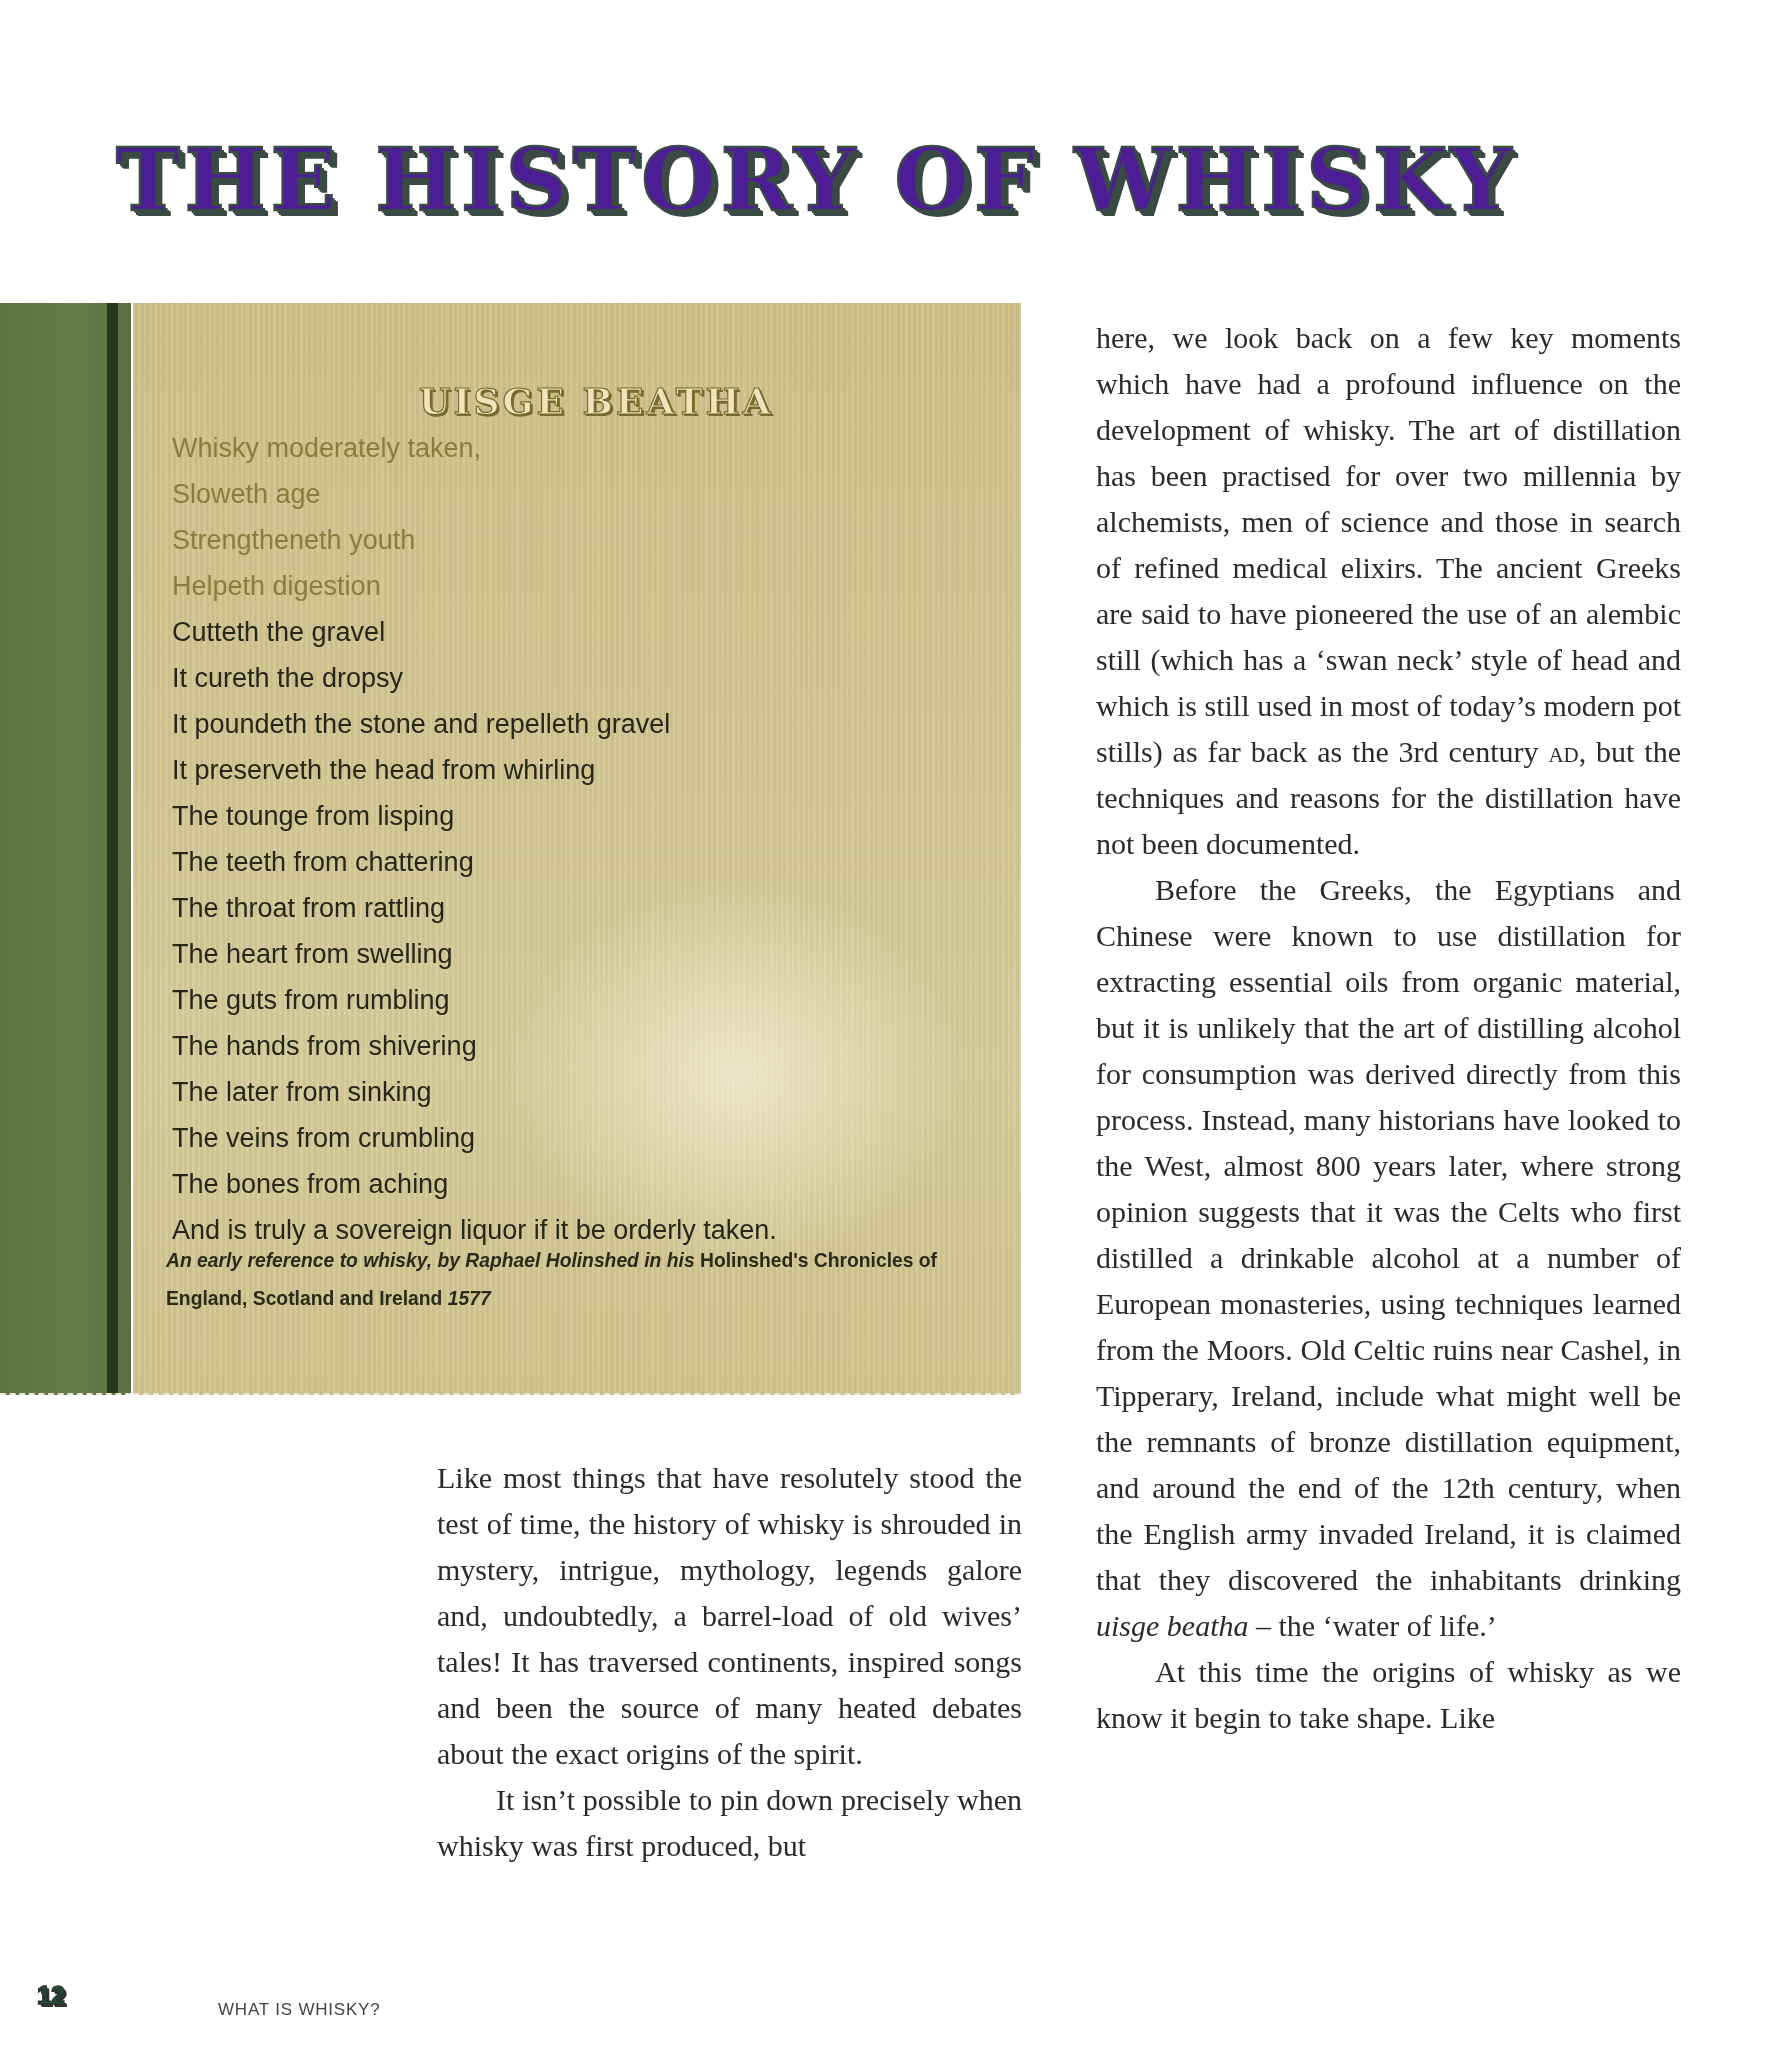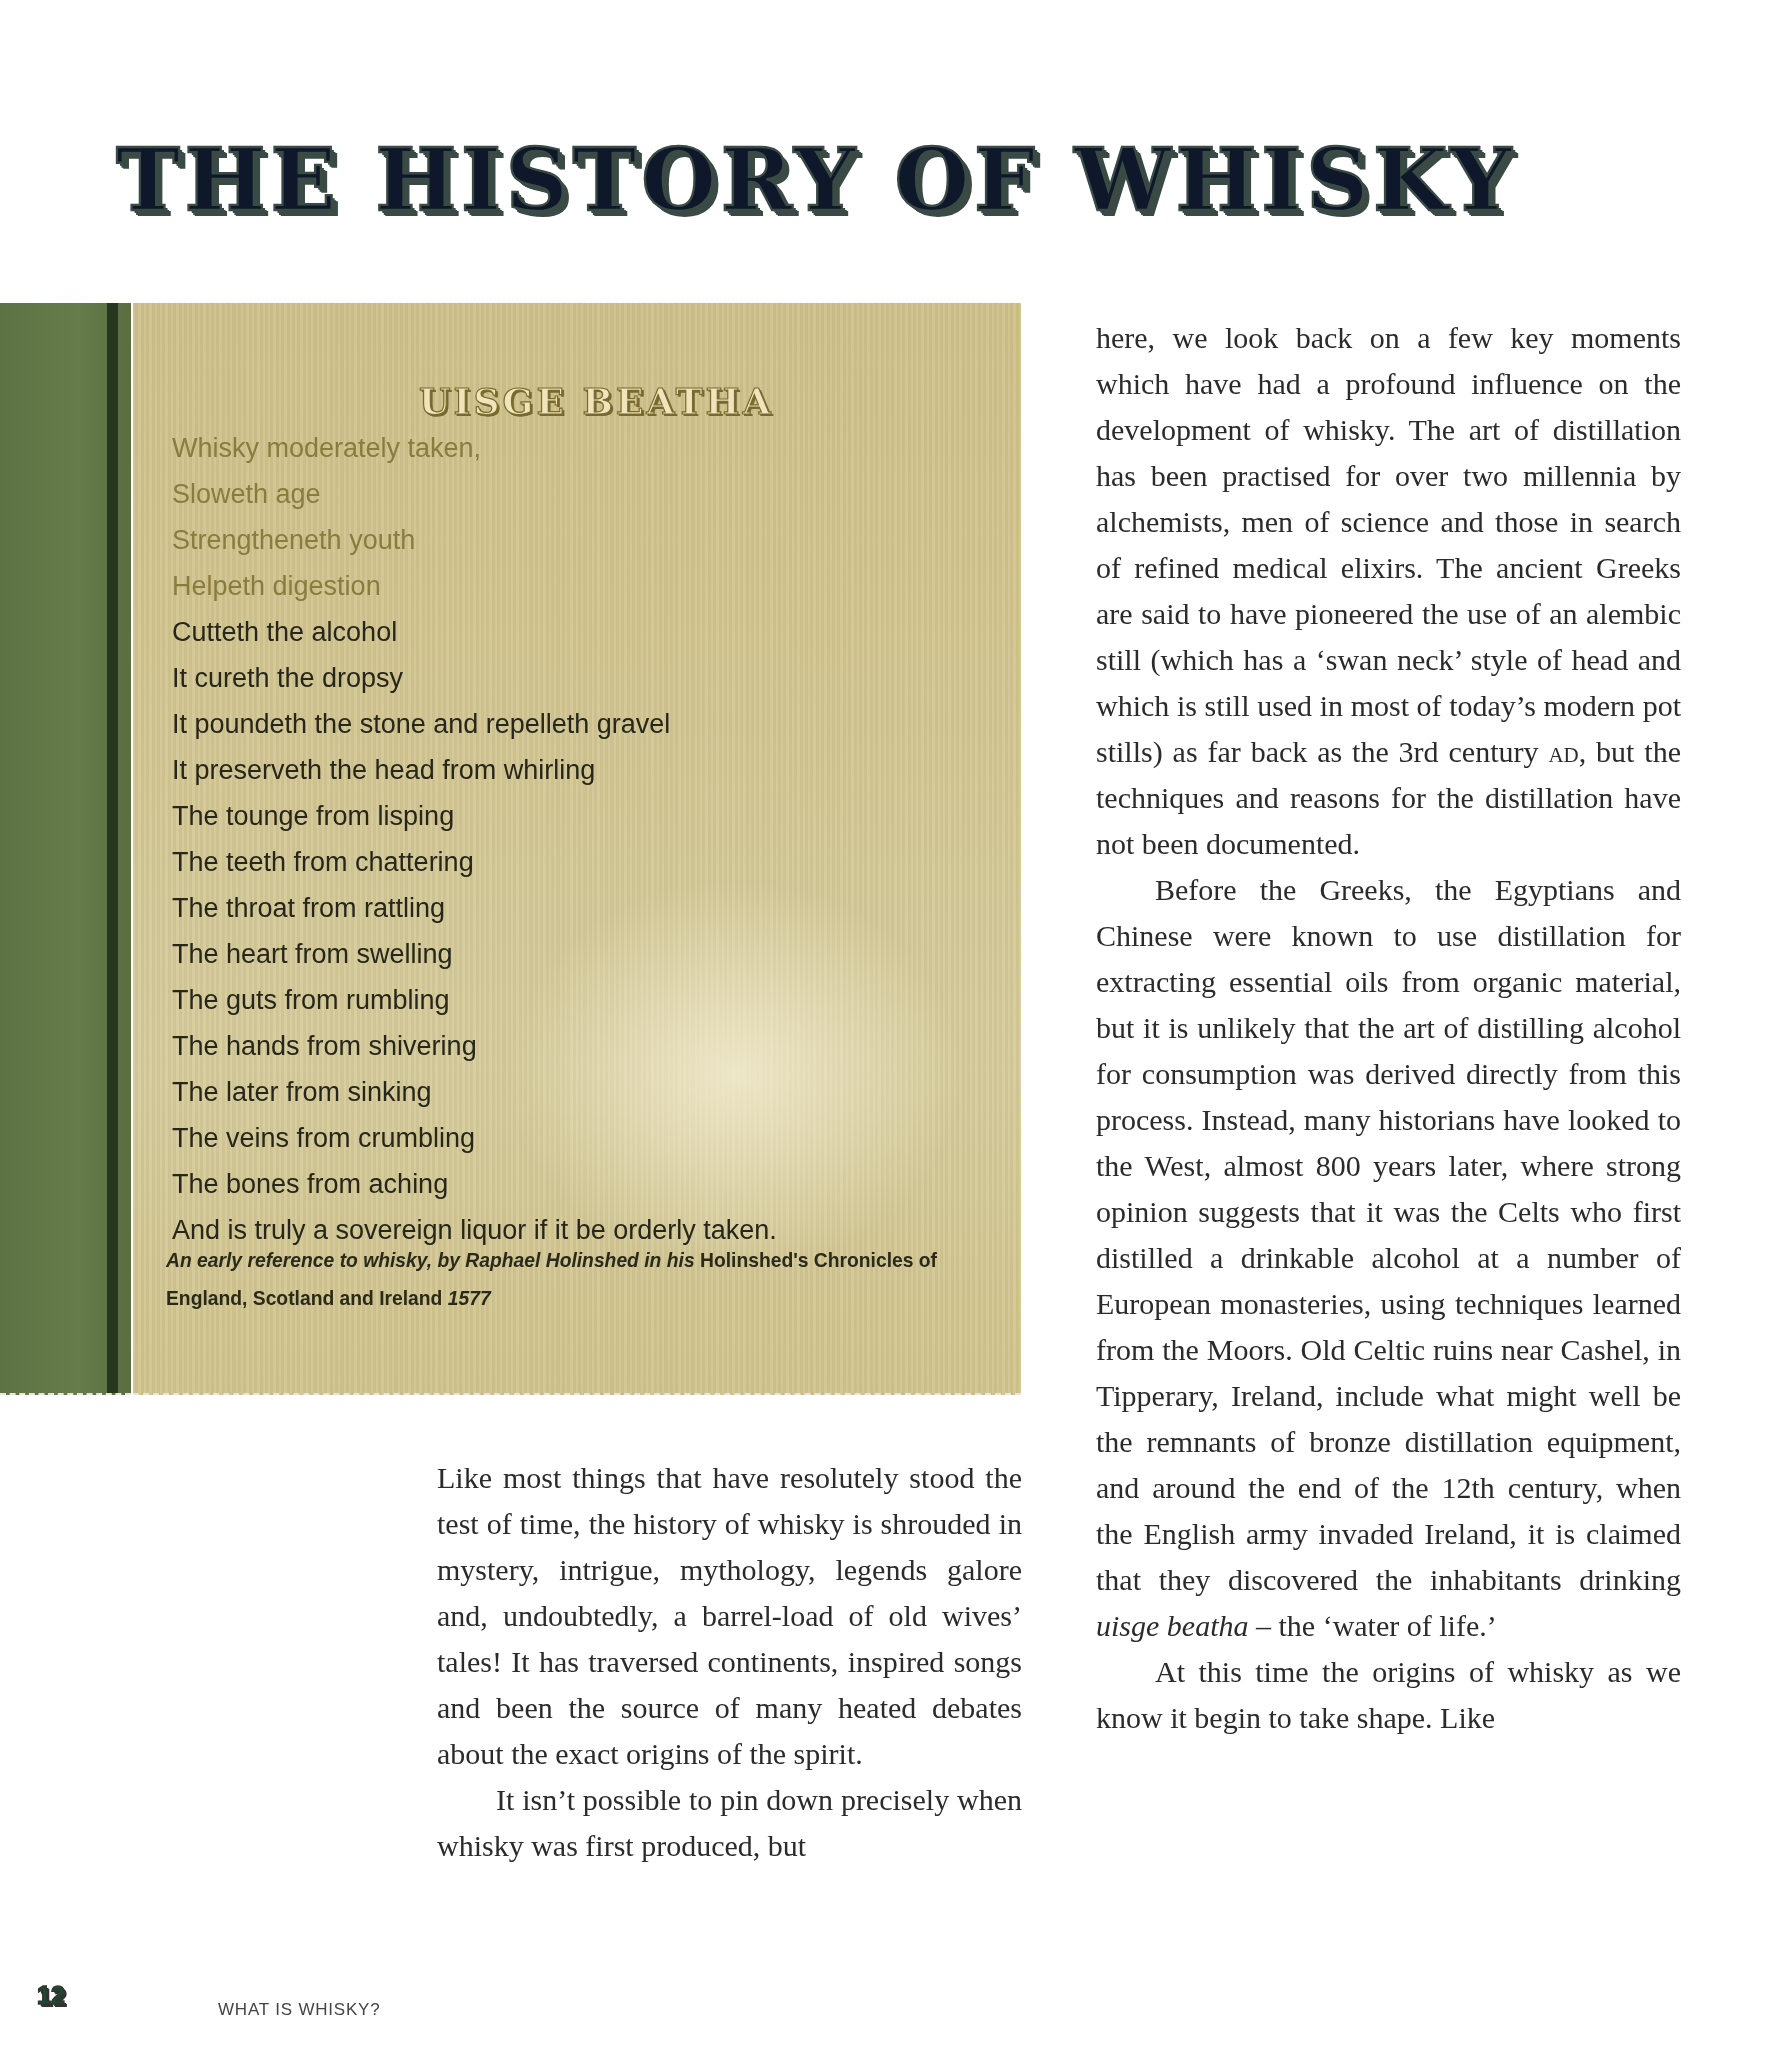--- a/index.html
+++ b/index.html
@@ -5,21 +5,21 @@
   html, body { margin: 0; padding: 0; }
   body {
     width: 1785px; height: 2046px; position: relative; overflow: hidden;
     background: #ffffff; color: #2a2a2a;
     font-family: "Liberation Serif", "DejaVu Serif", serif;
   }
   .page-title {
     position: absolute; left: 116px; top: 137px;
     font-family: "DejaVu Serif", serif; font-weight: bold;
     font-size: 86px; letter-spacing: 4.6px; line-height: 1;
-    color: #0f172a;
+    color: #4c1d95;
     -webkit-text-stroke: 2.3px #3a4a44;
     text-shadow: 3.1px 3.1px 0 #3a4a44, 4.6px 4.6px 0 #3a4a44, 6.2px 6.2px 0 #3a4a44;
     white-space: nowrap;
   }
   .sidebar-strip {
     position: absolute; left: 0; top: 303px; width: 131px; height: 1090px;
     background: linear-gradient(90deg, #5e7344 0%, #667c4a 60%, #5a6e42 100%);
     border-bottom: 2.3px dashed #e9e5d8;
   }
   .sidebar-rule {
@@ -87,21 +87,21 @@
 <div class="sidebar-strip"></div>
 <div class="sidebar-rule"></div>
 
 <div class="quote-box">
   <div class="quote-title">UISGE BEATHA</div>
   <ul class="poem">
     <li class="faded">Whisky moderately taken,</li>
     <li class="faded">Sloweth age</li>
     <li class="faded">Strengtheneth youth</li>
     <li class="faded">Helpeth digestion</li>
-    <li class="dark">Cutteth the alcohol</li>
+    <li class="dark">Cutteth the gravel</li>
     <li class="dark">It cureth the dropsy</li>
     <li class="dark">It poundeth the stone and repelleth gravel</li>
     <li class="dark">It preserveth the head from whirling</li>
     <li class="dark">The tounge from lisping</li>
     <li class="dark">The teeth from chattering</li>
     <li class="dark">The throat from rattling</li>
     <li class="dark">The heart from swelling</li>
     <li class="dark">The guts from rumbling</li>
     <li class="dark">The hands from shivering</li>
     <li class="dark">The later from sinking</li>

